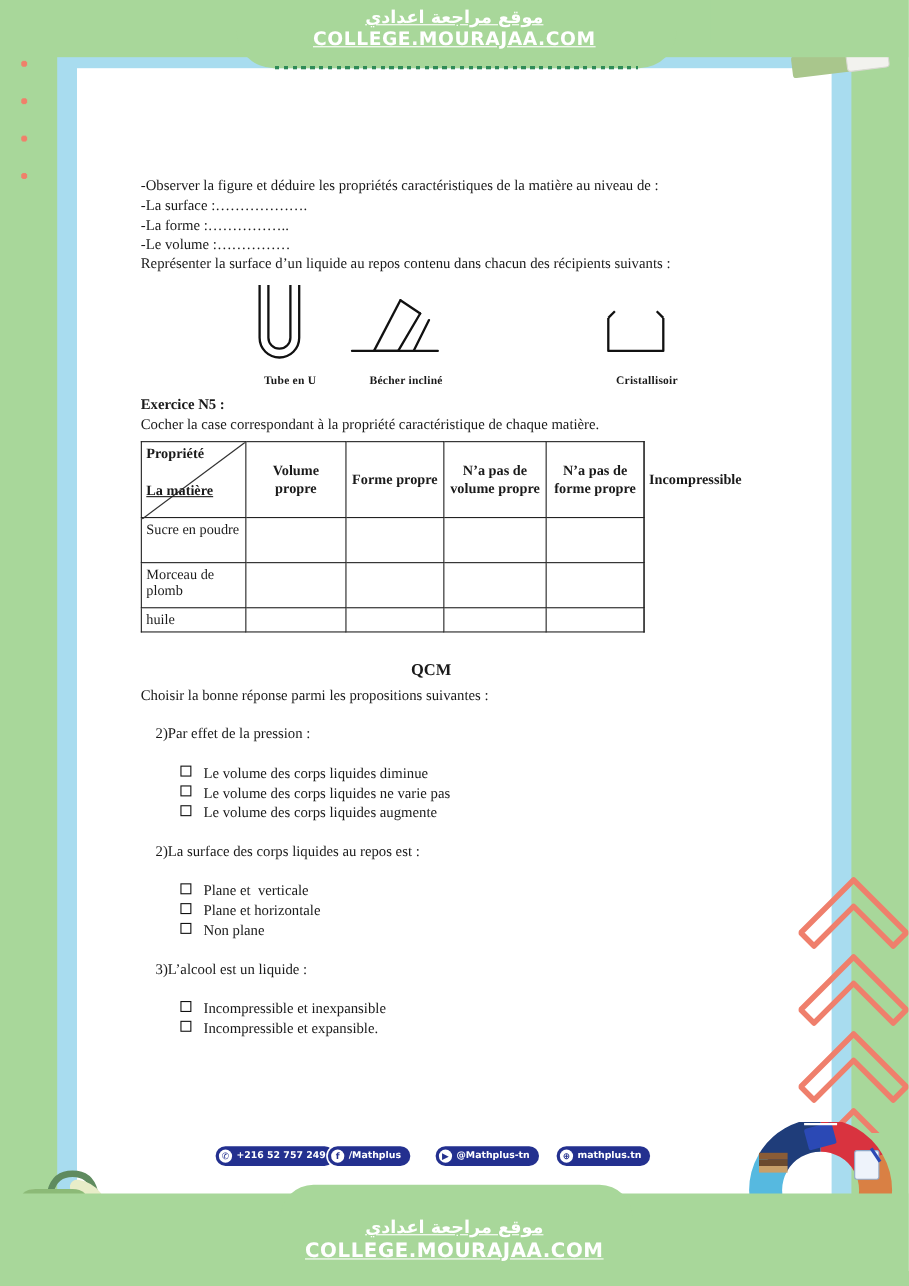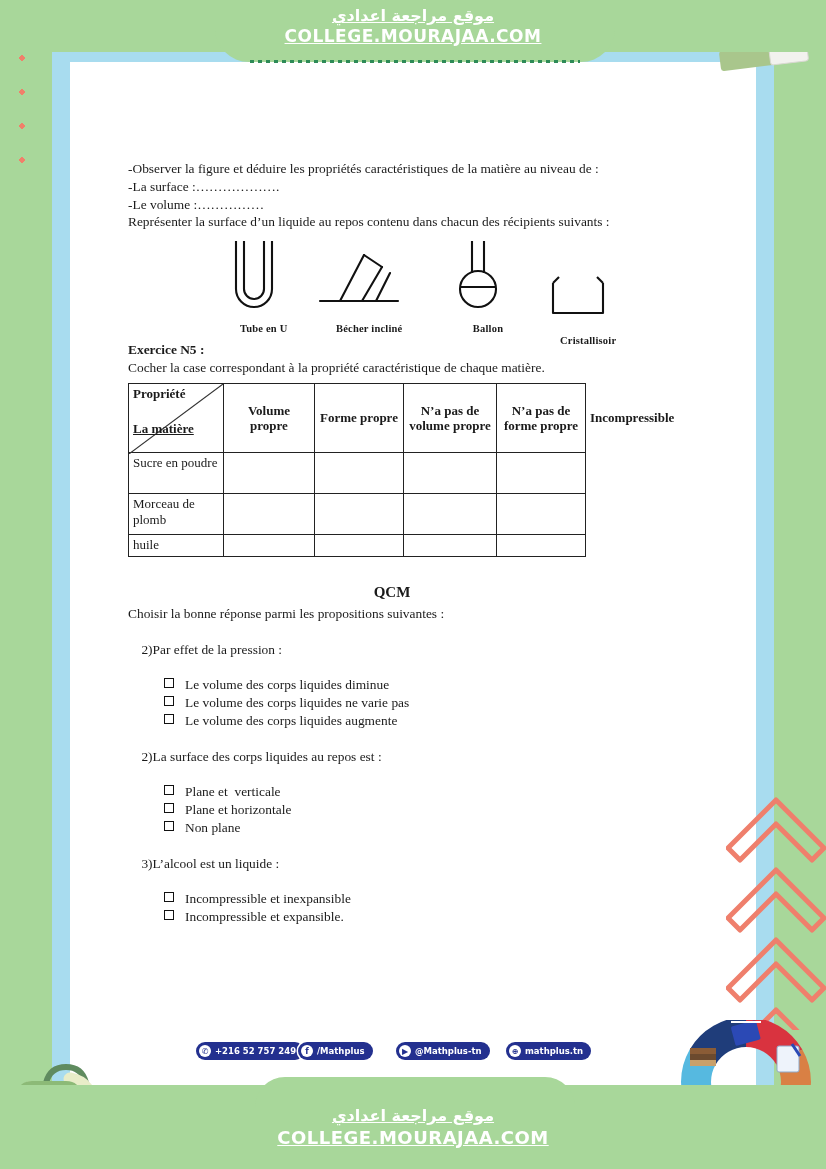--- a/index.html
+++ b/index.html
@@ -239,20 +239,21 @@
   <div class="banner-text">
     <div class="banner-ar">موقع مراجعة اعدادي</div>
     <div class="banner-url">COLLEGE.MOURAJAA.COM</div>
   </div>
 </div>
 
 <div class="doc">
 
   <p class="line justify">-Observer la figure et déduire les propriétés caractéristiques de la matière au niveau de :</p>
   <p class="line">-La surface :……………….</p>
+  <p class="line">-La forme :……………..</p>
   <p class="line">-Le volume :……………</p>
 
   <p class="line justify">Représenter la surface d’un liquide au repos contenu dans chacun des récipients suivants :</p>
 
   <div class="figs">
 
     <div class="fig" style="left:92px;top:0;">
       <svg width="52" height="74" viewBox="0 0 52 74">
         <g fill="none" stroke="#111" stroke-width="2.1">
           <path d="M8,2 L8,50 a18,18 0 0 0 36,0 L44,2"></path>
@@ -269,33 +270,22 @@
           <path d="M22,62 L46,16"></path>
           <path d="M46,16 L64,28"></path>
           <path d="M64,28 L44,62"></path>
           <path d="M44,62 L22,62"></path>
           <path d="M58,62 L72,34"></path>
         </g>
       </svg>
       <div class="fig-cap">Bécher  incliné</div>
     </div>
 
-    <div class="fig" style="left:322px;top:0;">
-      <svg width="56" height="74" viewBox="0 0 56 74">
-        <g fill="none" stroke="#111" stroke-width="2.1">
-          <path d="M22,2 L22,34"></path>
-          <path d="M34,2 L34,34"></path>
-          <circle cx="28" cy="50" r="18"></circle>
-          <path d="M11,48 L45,48"></path>
-        </g>
-      </svg>
-      <div class="fig-cap">Ballon</div>
-    </div>
-
-    <div class="fig" style="left:412px;top:12px;">
+
+    <div class="fig" style="left:412px;top:0;">
       <svg width="70" height="74" viewBox="0 0 70 74">
         <g fill="none" stroke="#111" stroke-width="2.1" stroke-linejoin="round">
           <path d="M10,32 L10,62 L60,62 L60,32"></path>
           <path d="M10,32 L16,26"></path>
           <path d="M60,32 L54,26"></path>
         </g>
       </svg>
       <div class="fig-cap">Cristallisoir</div>
     </div>
 

